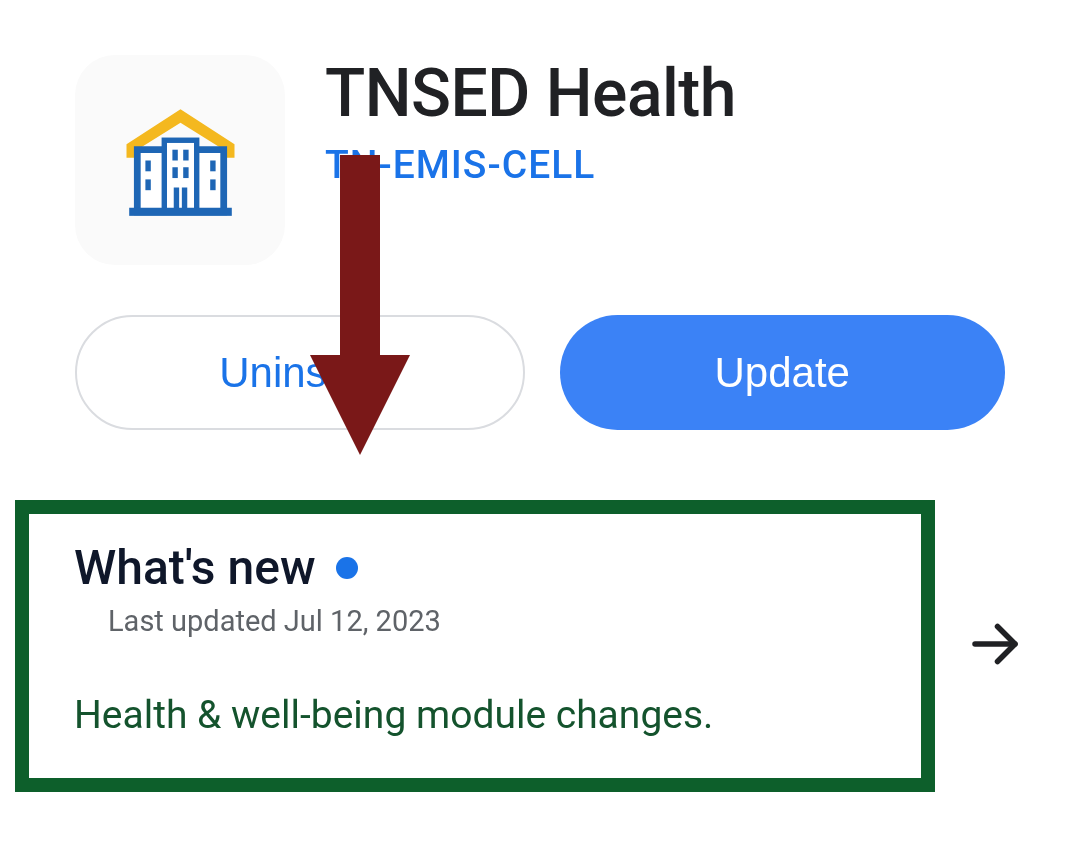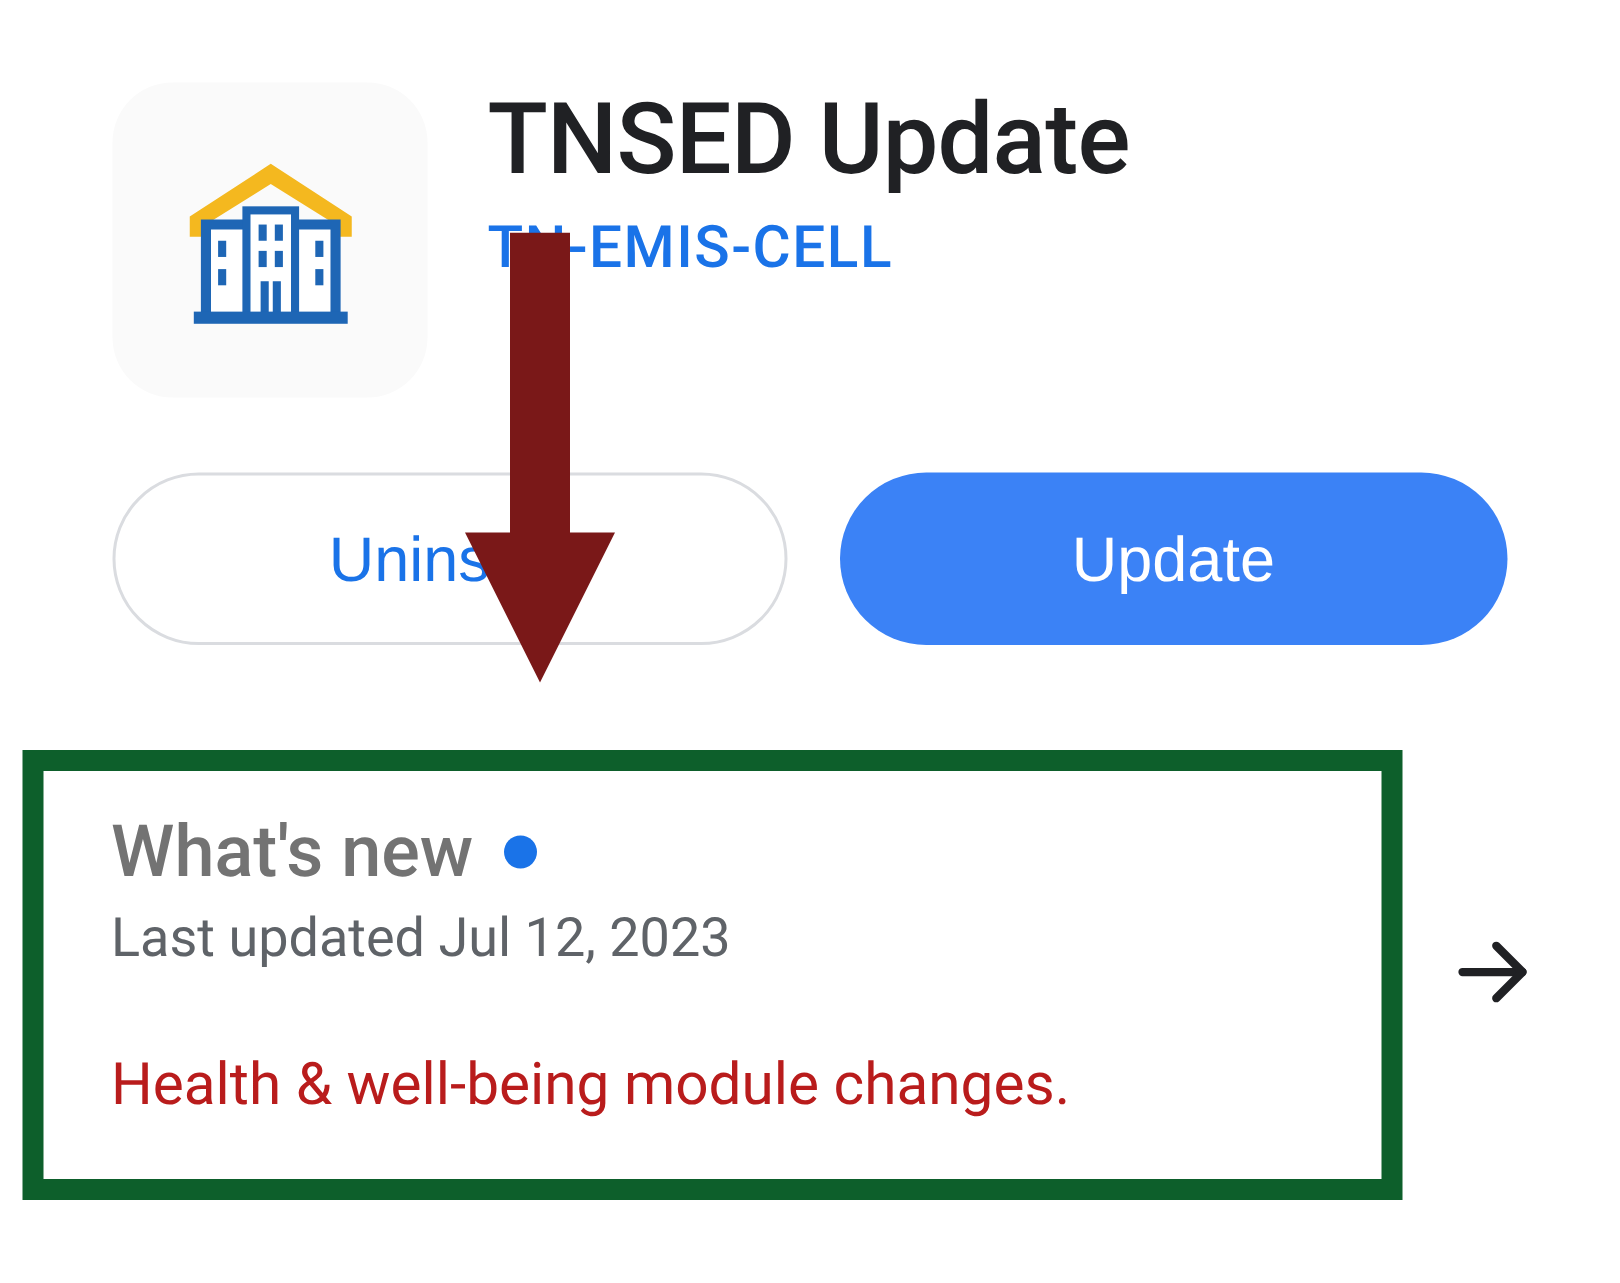--- a/index.html
+++ b/index.html
@@ -95,36 +95,37 @@
     }
     .whats-new-header {
       display: flex;
       align-items: center;
       gap: 20px;
       margin-bottom: 8px;
     }
     .whats-new-title {
       font-size: 48px;
       font-weight: 500;
-      color: #737373;
+      color: #0f172a;
     }
     .whats-new-dot {
       width: 22px;
       height: 22px;
       border-radius: 50%;
       background: #1a73e8;
     }
     .whats-new-date {
-      font-size: 36px;
+      font-size: 29px;
       color: #5f6368;
       margin-bottom: 50px;
+      margin-left: 34px;
     }
     .whats-new-text {
       font-size: 39px;
-      color: #b91c1c;
+      color: #14532d;
       line-height: 1.4;
     }
     .arrow-right {
       flex-shrink: 0;
       margin-right: -20px;
     }
     .annotation-arrow {
       position: absolute;
       top: 155px;
       left: 290px;
@@ -156,21 +157,21 @@
         <rect x="44" y="55" width="4" height="8" fill="#1e66b5"></rect>
         <rect x="52" y="55" width="4" height="8" fill="#1e66b5"></rect>
 
         <rect x="45" y="70" width="4" height="18" fill="#1e66b5"></rect>
         <rect x="51" y="70" width="4" height="18" fill="#1e66b5"></rect>
 
         <rect x="12" y="85" width="76" height="6" fill="#1e66b5"></rect>
       </svg>
     </div>
     <div class="app-info">
-      <div class="app-title">TNSED Update</div>
+      <div class="app-title">TNSED Health</div>
       <div class="app-developer">TN-EMIS-CELL</div>
     </div>
   </div>
 
   <div class="buttons">
     <button class="btn btn-outline">Uninstall</button>
     <button class="btn btn-filled">Update</button>
   </div>
 
   <div class="whats-new-container">

